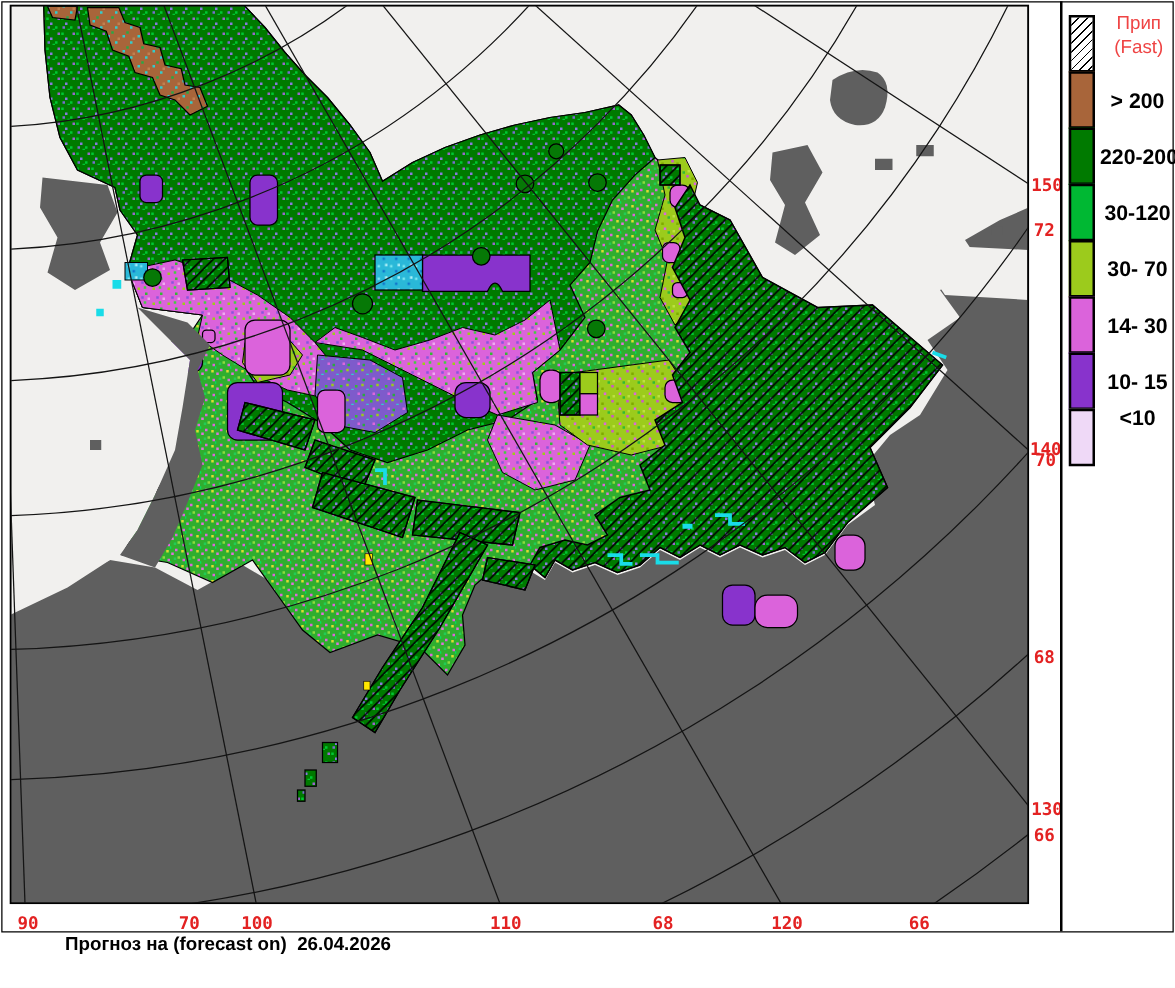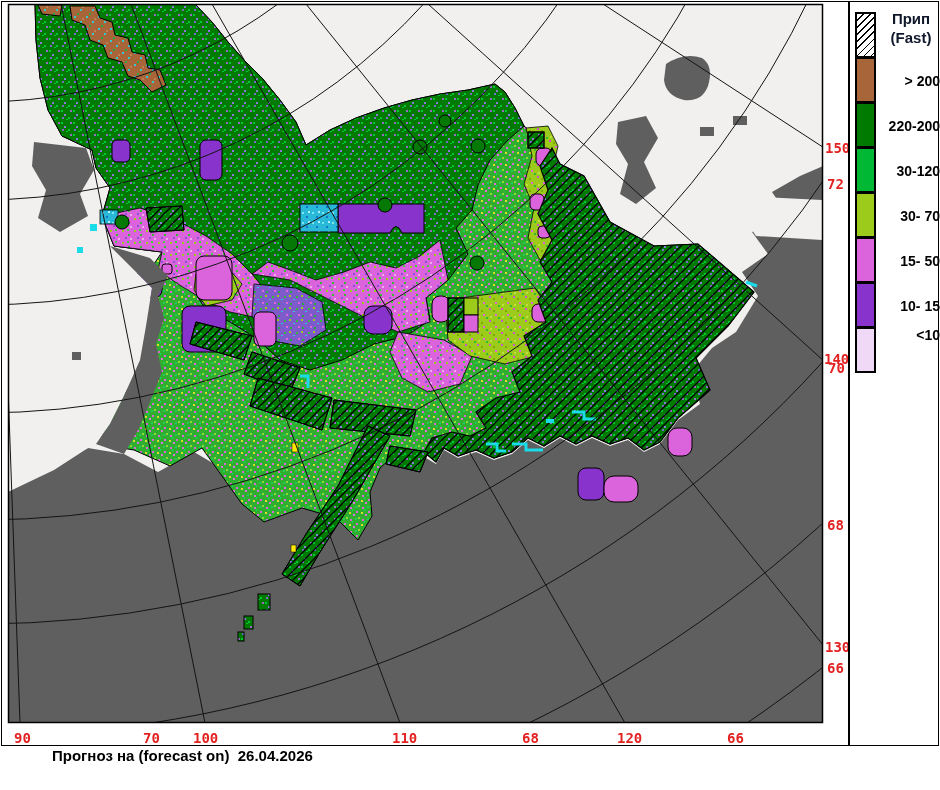--- a/index.html
+++ b/index.html
@@ -3,22 +3,22 @@
 <meta charset="utf-8">
 <style>
   html,body{margin:0;padding:0;background:#ffffff;}
   body{font-family:"Liberation Sans",sans-serif;}
   #stage{position:relative;width:940px;height:790px;background:#ffffff;overflow:hidden;}
   #outer-border{position:absolute;left:1px;top:1px;width:936px;height:743px;border:1px solid #000;pointer-events:none;}
   #mapsvg{position:absolute;left:0;top:0;}
   .legend{position:absolute;left:848px;top:1px;width:90px;height:744px;background:#fff;border-left:2px solid #000;}
   .swatch{position:absolute;left:5px;width:21px;height:46px;border:2px solid #000;box-sizing:border-box;}
   .sw-hatch{background:repeating-linear-gradient(135deg,#ffffff 0 4px,#000 4px 5px);}
-  .leg-title{position:absolute;left:33px;top:8px;width:56px;font-weight:bold;font-size:15px;line-height:19px;color:#0f172a;text-align:center;}
-  .leg-label{position:absolute;left:30px;width:60px;font-weight:bold;font-size:14px;color:#000;text-align:right;transform:translateY(-50%);white-space:pre;}
+  .leg-title{position:absolute;left:33px;top:8px;width:56px;font-weight:normal;font-size:15px;line-height:19px;color:#ef4444;text-align:center;}
+  .leg-label{position:absolute;left:30px;width:60px;font-weight:bold;font-size:17px;color:#000;text-align:center;transform:translateY(-50%);white-space:pre;}
   .footer-line{position:absolute;left:8px;font-weight:bold;font-size:15px;color:#000;white-space:pre;margin-left:44px;}
   #footer1{top:747px;}
   #footer2{top:765px;}
   text.tick{font-family:"DejaVu Sans Mono",monospace;font-size:14px;font-weight:bold;}
 </style>
 </head>
 <body>
 
 <div id="stage">
 
@@ -271,21 +271,21 @@
     <div class="swatch" style="top:326px;background:#efd9f7;"></div>
 
     <div class="leg-title">
       <span>Прип</span><br>
       <span>(Fast)</span>
     </div>
     <div class="leg-label" style="top:80px;">&gt; 200</div>
     <div class="leg-label" style="top:125px;">220-200</div>
     <div class="leg-label" style="top:170px;">30-120</div>
     <div class="leg-label" style="top:215px;">30- 70</div>
-    <div class="leg-label" style="top:260px;">15- 50</div>
+    <div class="leg-label" style="top:260px;">14- 30</div>
     <div class="leg-label" style="top:305px;">10- 15</div>
     <div class="leg-label" style="top:334px;">&lt;10</div>
   </div>
 
   <div id="outer-border"></div>
 
   <div id="footer1" class="footer-line">Прогноз на (forecast on)  26.04.2026</div>
 </div>
 
 </body></html>

